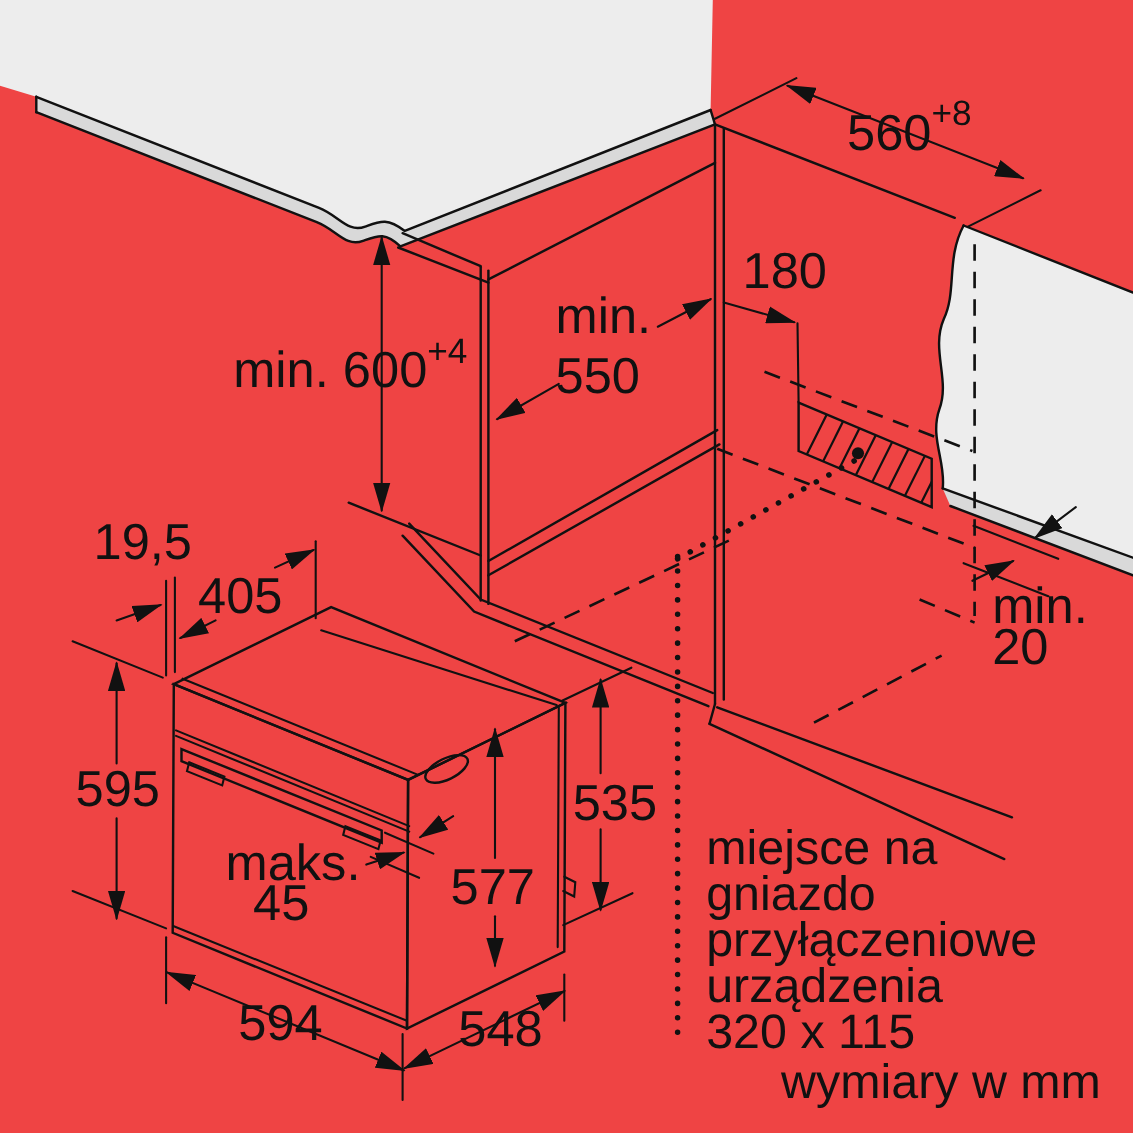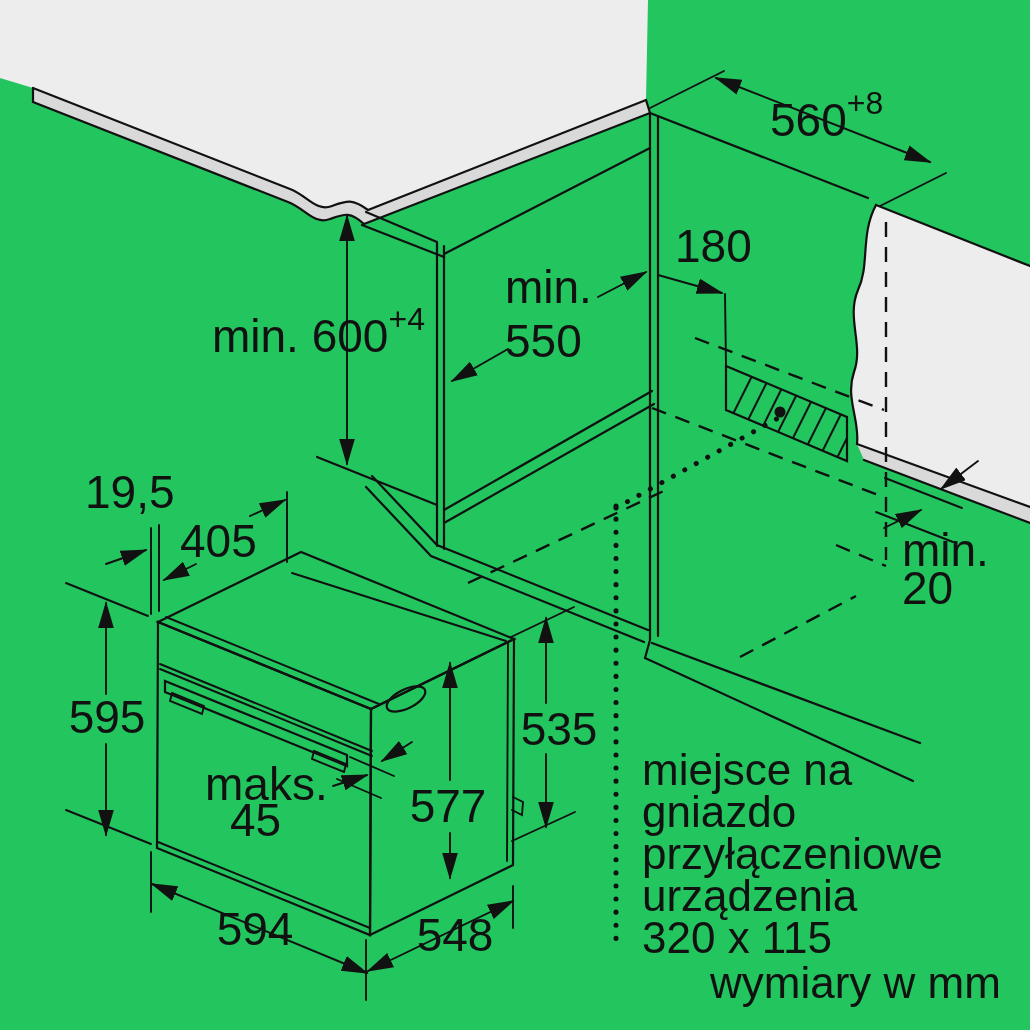--- a/index.html
+++ b/index.html
@@ -1,16 +1,16 @@
 <!DOCTYPE html>
 <html><head>
 <meta charset="utf-8">
 <style>
   html,body{margin:0;padding:0;background:#ffffff;}
-  #stage{position:relative;width:1030px;height:1030px;background:#22c55e;overflow:hidden;}
+  #stage{position:relative;width:1030px;height:1030px;background:#ef4444;overflow:hidden;}
   svg{display:block;}
   text{font-family:"Liberation Sans","DejaVu Sans",sans-serif;fill:#111;}
   .dim{font-size:46px;}
   .dimsup{font-size:32px;}
   .note{font-size:44px;}
   .ln{stroke:#111;stroke-width:2.2;fill:none;stroke-linecap:round;}
   .lnthin{stroke:#111;stroke-width:1.9;fill:none;stroke-linecap:round;}
   .dash{stroke:#111;stroke-width:2.4;fill:none;stroke-dasharray:15 10;stroke-linecap:butt;}
   .dots{stroke:#111;stroke-width:5;fill:none;stroke-dasharray:0.1 13;stroke-linecap:round;}
   .hatchln{stroke:#111;stroke-width:2;fill:none;}

